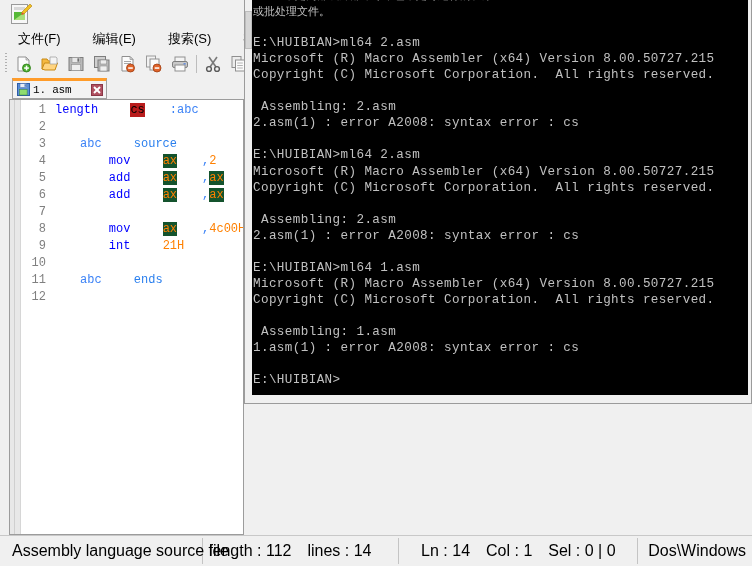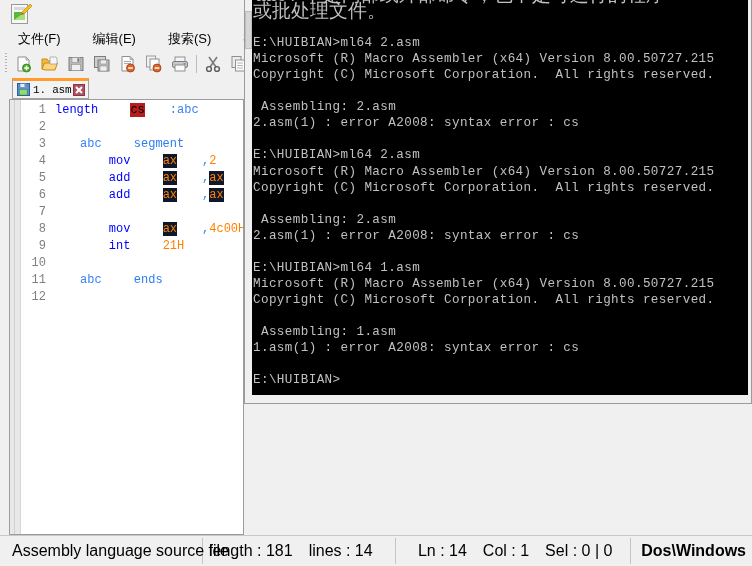--- a/index.html
+++ b/index.html
@@ -94,21 +94,21 @@
     box-sizing: border-box;
     display: flex; align-items: center;
     font-family: "Liberation Mono", monospace;
     font-size: 11px;
     color: #000;
   }
   .tab .tab-save-icon {
     width: 13px; height: 13px; margin-right: 3px;
     flex: 0 0 auto;
   }
-  .tab .tab-label { letter-spacing: -0.2px; padding-right: 1px; }
+  .tab .tab-label { letter-spacing: -0.2px; padding-right: 19px; }
   .tab .tab-close {
     width: 12px; height: 12px; margin-left: 1px;
     flex: 0 0 auto;
   }
 
   
   .editor-pane {
     position: absolute; left: 9px; top: 99px;
     width: 235px; height: 436px;
     background: #ffffff;
@@ -148,21 +148,21 @@
   }
   .code-txt {
     padding-left: 9px;
     flex: 1 1 auto;
     white-space: pre;
   }
   .tok-kw   { color: #0000ff; }
   .tok-dir  { color: #2a7fee; }
   .tok-id   { color: #3b82f6; padding-left: 25px; }
   .tok-num  { color: #ff8000; }
-  .tok-reg  { color: #ff8000; background: #0f172a; }
+  .tok-reg  { color: #ff8000; background: #14532d; }
   .tok-hl   { background: #b91c1c; }
 
   
   .console-window {
     position: absolute; left: 244px; top: -14px;
     width: 508px; height: 418px;
     background: #f0f0f0;
     border: 1px solid #9b9b9b;
     box-sizing: border-box;
   }
@@ -185,21 +185,21 @@
     color: #c0c0c0;
     font-family: "Liberation Mono", monospace;
     font-size: 12.6px;
     line-height: 16.05px;
     letter-spacing: 0.4px;
     padding: 0 0 0 1px;
     overflow: hidden;
     white-space: pre;
   }
   .console-screen .cline { height: 16.05px; white-space: pre; }
-  .console-screen .cjk { font-family: Liberation Serif, serif; font-size: 19px; letter-spacing: 0; }
+  .console-screen .cjk { font-family: Liberation Sans, sans-serif; font-size: 11px; letter-spacing: 0; }
 
   
   .statusbar {
     position: absolute; left: 0; bottom: 0;
     width: 752px; height: 30px;
     background: #f0f0f0;
     border-top: 1px solid #c8c8c8;
     display: flex; align-items: center;
     font-size: 16px; color: #000;
   }
@@ -211,21 +211,21 @@
     border-right: 1px solid #c4c4c4;
     white-space: nowrap;
   }
   .sb-cell.first { padding-left: 12px; }
   .sb-cell .pair { margin-right: 16px; }
   .sb-cell .pair:last-child { margin-right: 0; }
   .sb-cell.nb { border-right: none; }
   .statusbar .sb-desc   { width: 203px; }
   .statusbar .sb-len    { width: 210px; }
   .statusbar .sb-pos    { width: 255px; padding-left: 22px; }
-  .statusbar .sb-eol    { padding-left: 10px; font-weight: bold; }
+  .statusbar .sb-eol    { padding-left: 10px; }
 
   
   .bottom-sep {
     position: absolute; left: 0; bottom: 30px;
     width: 752px; height: 1px; background: #dcdcdc;
   }
 </style>
 </head>
 <body>
 
@@ -370,38 +370,38 @@
           </svg>
         </span>
       </div>
     </div>
 
     <div class="editor-pane">
       <div class="ed-leftmargins"></div>
       <div class="code-area" id="code-area">
           <div class="code-line"><span class="ln">1</span><span class="code-txt"><span class="tok-kw">length</span><span class="tok-id"> </span><span class="tok-hl">cs</span><span class="tok-id">:abc</span></span></div>
           <div class="code-line"><span class="ln">2</span><span class="code-txt"></span></div>
-          <div class="code-line"><span class="ln">3</span><span class="code-txt"><span class="tok-id">abc</span><span class="tok-id"> </span><span class="tok-dir">segment</span></span></div>
+          <div class="code-line"><span class="ln">3</span><span class="code-txt"><span class="tok-id">abc</span><span class="tok-id"> </span><span class="tok-dir">source</span></span></div>
           <div class="code-line"><span class="ln">4</span><span class="code-txt"><span class="tok-id">    </span><span class="tok-kw">mov</span><span class="tok-id"> </span><span class="tok-reg">ax</span><span class="tok-id">,</span><span class="tok-num">2</span></span></div>
           <div class="code-line"><span class="ln">5</span><span class="code-txt"><span class="tok-id">    </span><span class="tok-kw">add</span><span class="tok-id"> </span><span class="tok-reg">ax</span><span class="tok-id">,</span><span class="tok-reg">ax</span></span></div>
           <div class="code-line"><span class="ln">6</span><span class="code-txt"><span class="tok-id">    </span><span class="tok-kw">add</span><span class="tok-id"> </span><span class="tok-reg">ax</span><span class="tok-id">,</span><span class="tok-reg">ax</span></span></div>
           <div class="code-line"><span class="ln">7</span><span class="code-txt"></span></div>
           <div class="code-line"><span class="ln">8</span><span class="code-txt"><span class="tok-id">    </span><span class="tok-kw">mov</span><span class="tok-id"> </span><span class="tok-reg">ax</span><span class="tok-id">,</span><span class="tok-num">4c00H</span></span></div>
           <div class="code-line"><span class="ln">9</span><span class="code-txt"><span class="tok-id">    </span><span class="tok-kw">int</span><span class="tok-id"> </span><span class="tok-num">21H</span></span></div>
           <div class="code-line"><span class="ln">10</span><span class="code-txt"></span></div>
           <div class="code-line"><span class="ln">11</span><span class="code-txt"><span class="tok-id">abc</span><span class="tok-id"> </span><span class="tok-dir">ends</span></span></div>
           <div class="code-line"><span class="ln">12</span><span class="code-txt"></span></div>
         </div>
     </div>
 
     <div class="bottom-sep"></div>
     <div class="statusbar">
       <div class="sb-cell first sb-desc">Assembly language source file</div>
       <div class="sb-cell sb-len">
-        <span class="pair">length : 181</span>
+        <span class="pair">length : 112</span>
         <span class="pair">lines : 14</span>
       </div>
       <div class="sb-cell sb-pos">
         <span class="pair">Ln : 14</span>
         <span class="pair">Col : 1</span>
         <span class="pair">Sel : 0 | 0</span>
       </div>
       <div class="sb-cell nb sb-eol">Dos\Windows</div>
     </div>
   </div>

